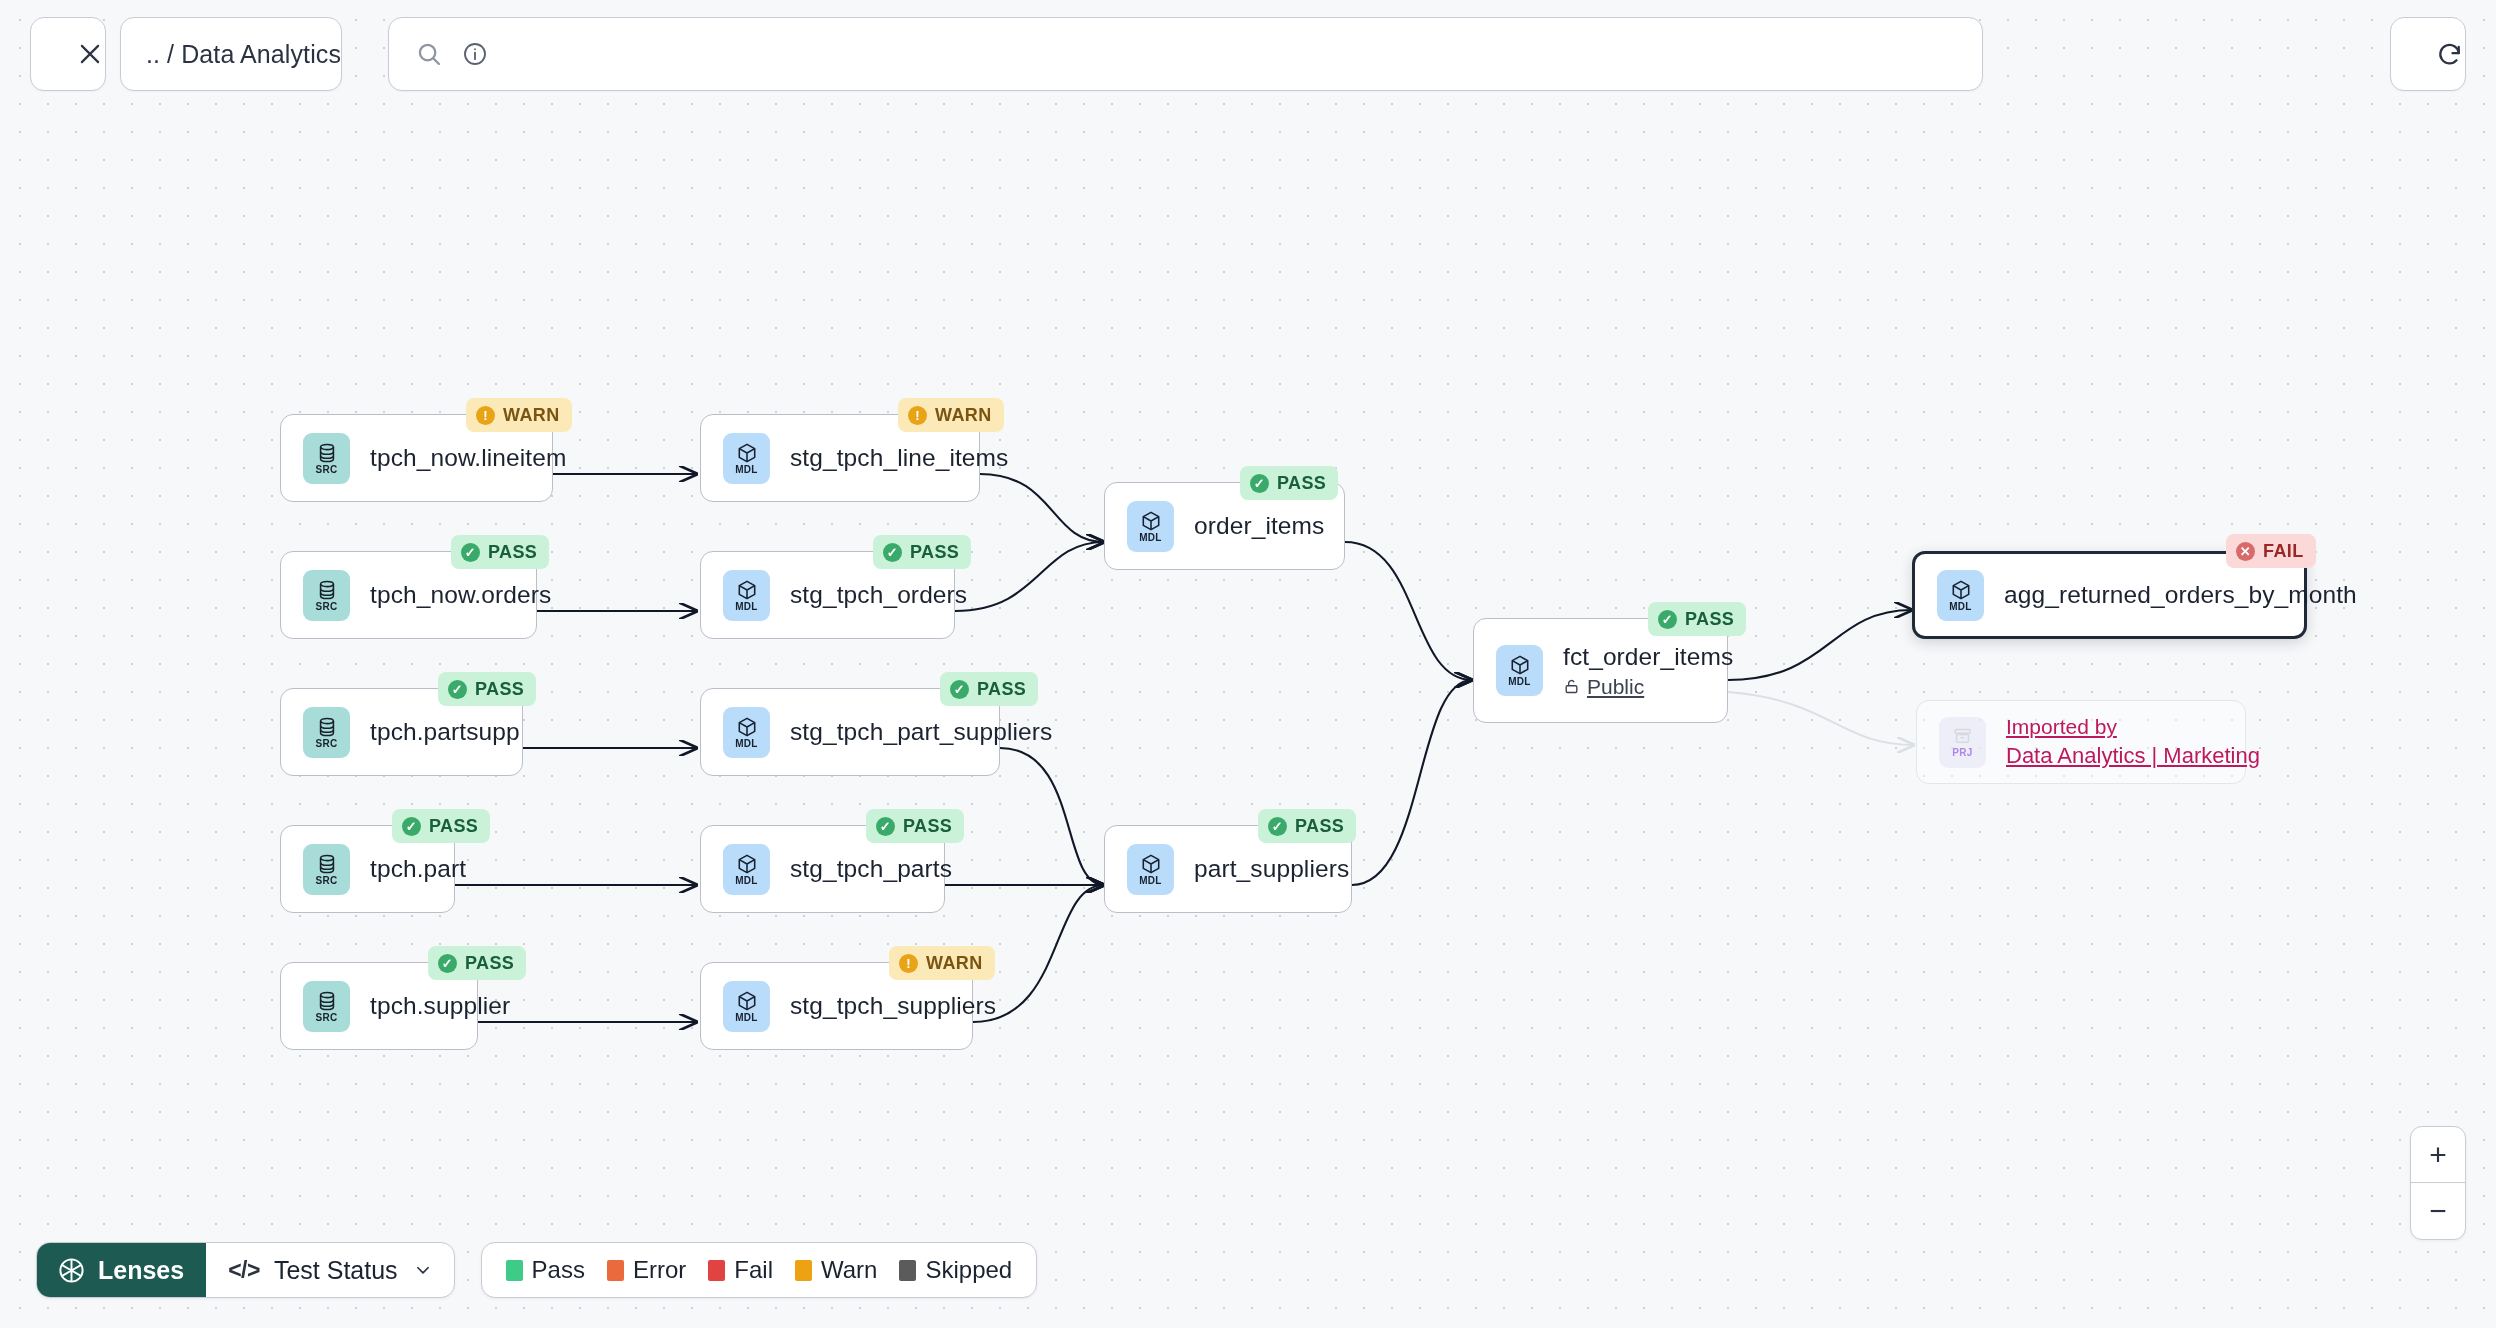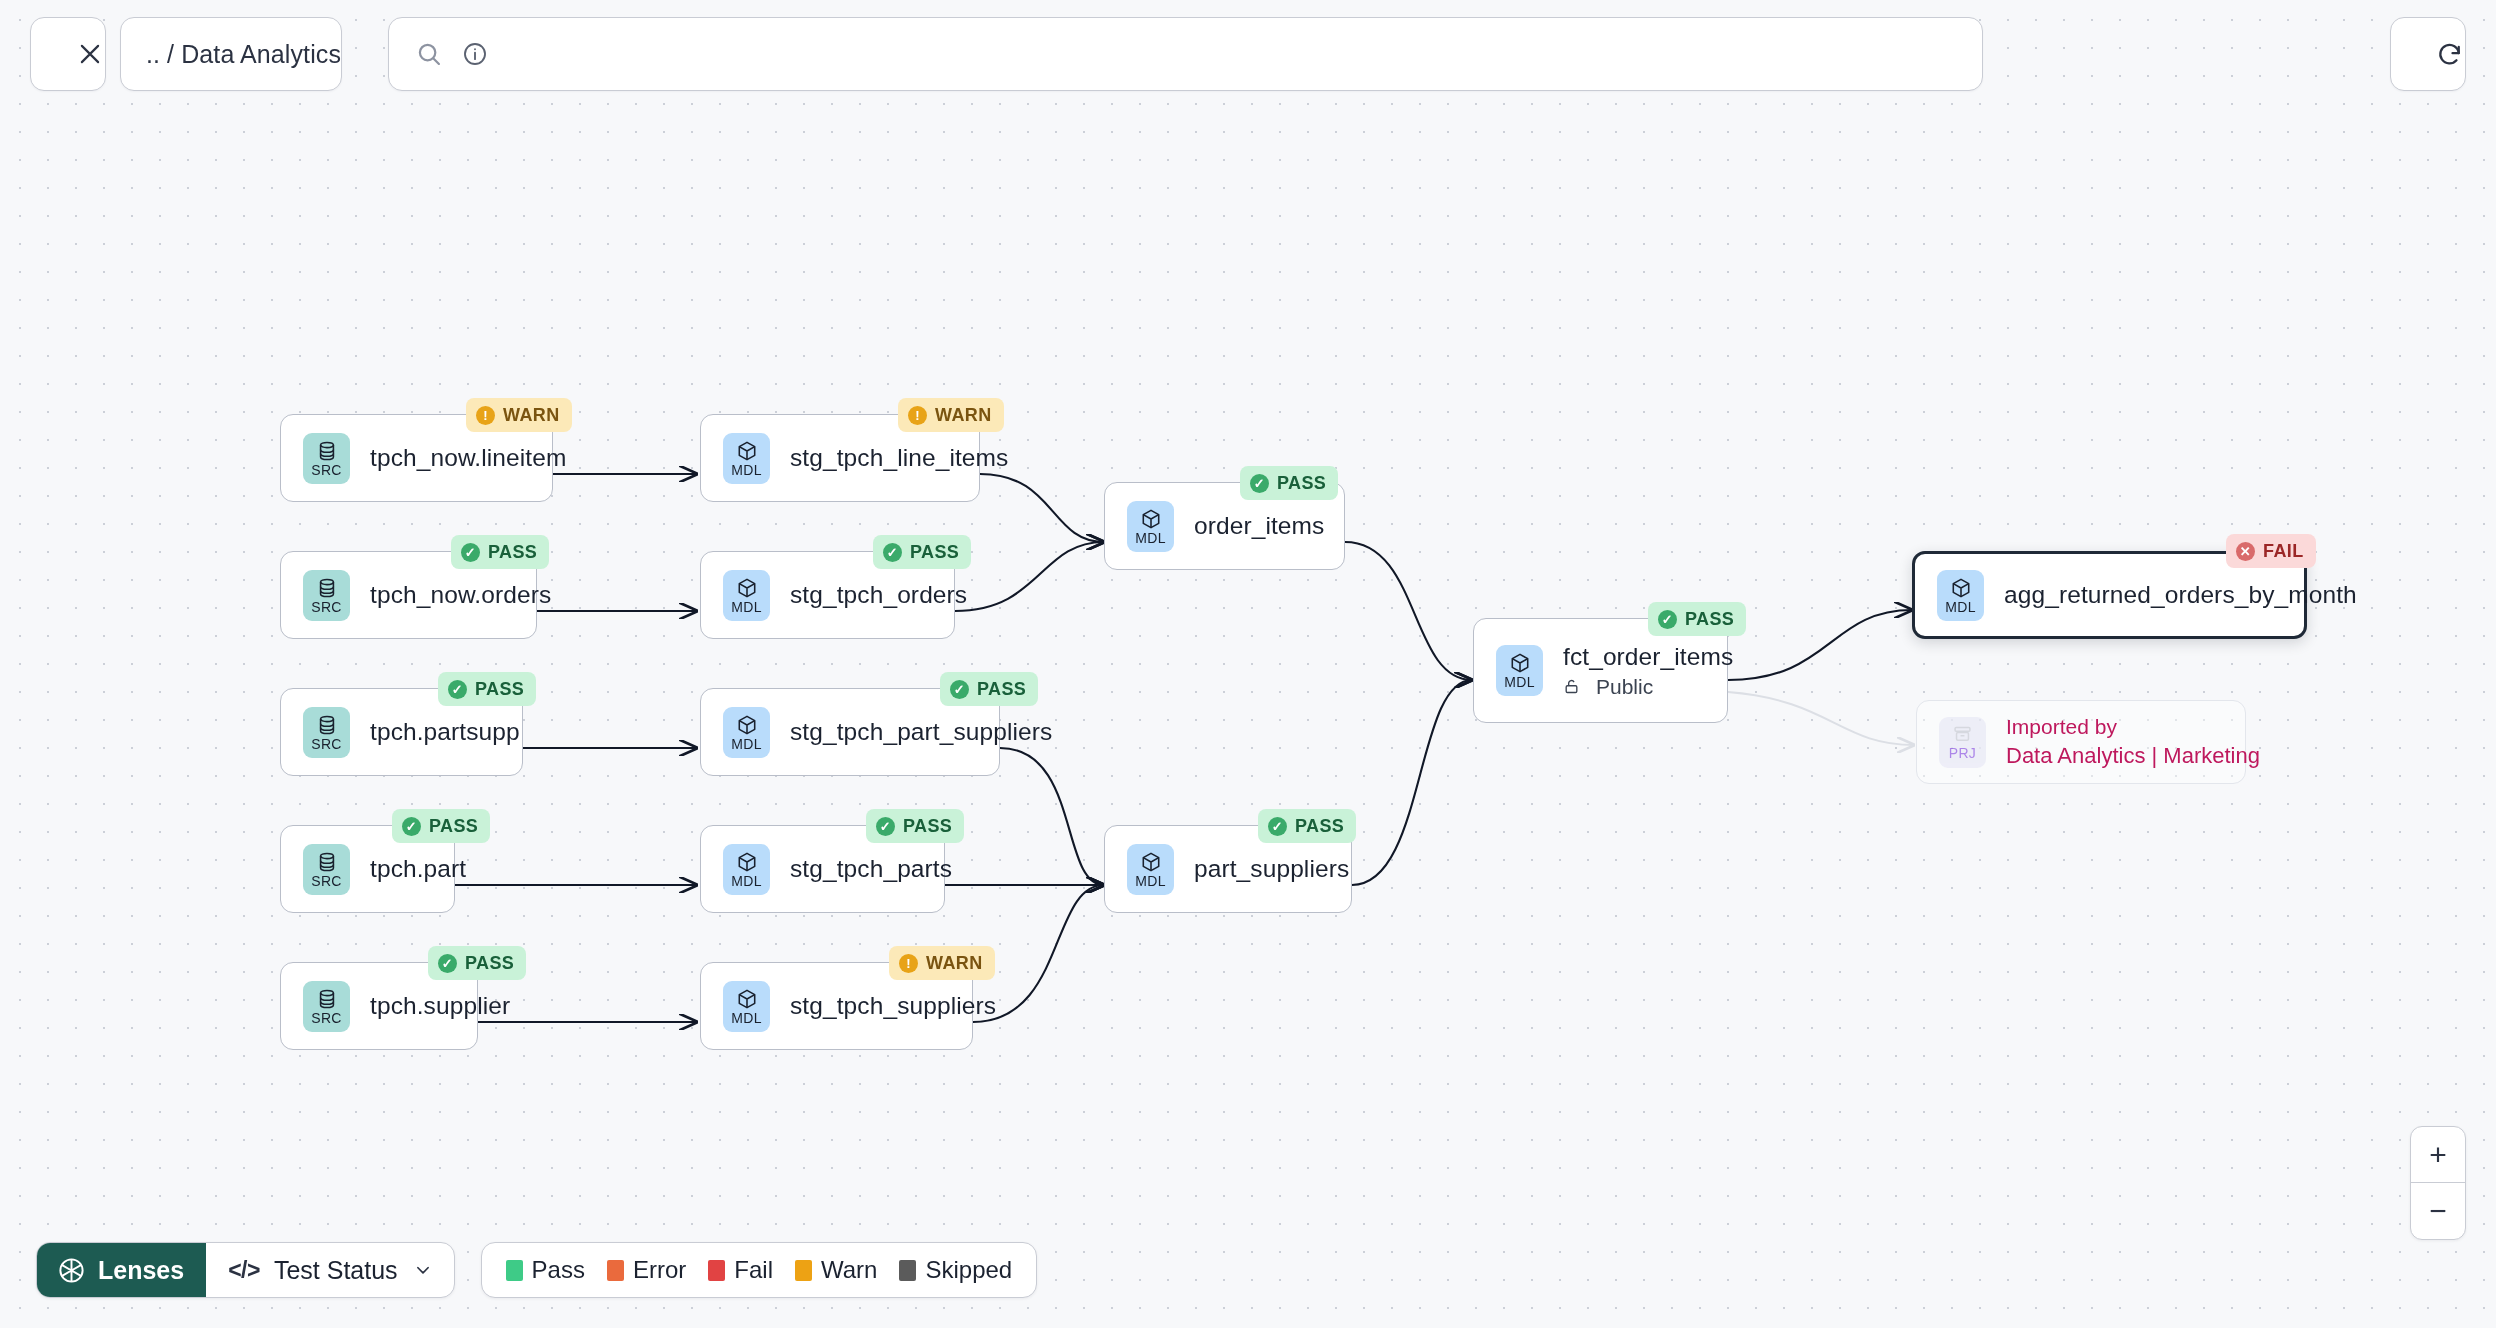--- a/index.html
+++ b/index.html
@@ -70,24 +70,24 @@
     z-index: 18;
   }
   .node .chip {
     width: 47px; height: 51px; border-radius: 9px;
     display: flex; flex-direction: column; align-items: center; justify-content: center;
     gap: 1px; flex: none;
   }
   .chip.src { background: #a8dcd8; }
   .chip.mdl { background: #b9dcfb; }
   .chip.prj { background: #dcdcf0; }
-  .chip .ctxt { font-size: 14px; font-weight: 400; color: #19212e; line-height: 1; letter-spacing: .3px; }
+  .chip .ctxt { font-size: 10px; font-weight: 700; color: #19212e; line-height: 1; letter-spacing: .3px; }
   .node .ntext { display: flex; flex-direction: column; gap: 4px; min-width: 0; justify-content: flex-end; }
   .node .nlabel { font-size: 24.5px; color: #1b2230; white-space: nowrap; letter-spacing: .1px; }
-  .node .nsub { font-size: 21px; color: #3b4351; display: flex; align-items: center; gap: 16px; white-space: nowrap; }
+  .node .nsub { font-size: 21px; color: #3b4351; display: flex; align-items: center; gap: 7px; white-space: nowrap; text-decoration: underline; }
 
   .node.ghost {
     border: 1.6px solid #e3e6ec; background: rgba(255,255,255,0.42);
     z-index: 6;
   }
   .node.ghost .nlabel, .node.ghost .nsub { color: #be185d; }
   .node.ghost .chip.prj { background: #e4e4f4; opacity: .55; }
   .node.ghost .chip .ctxt { color: #6d28d9; }
 
   

